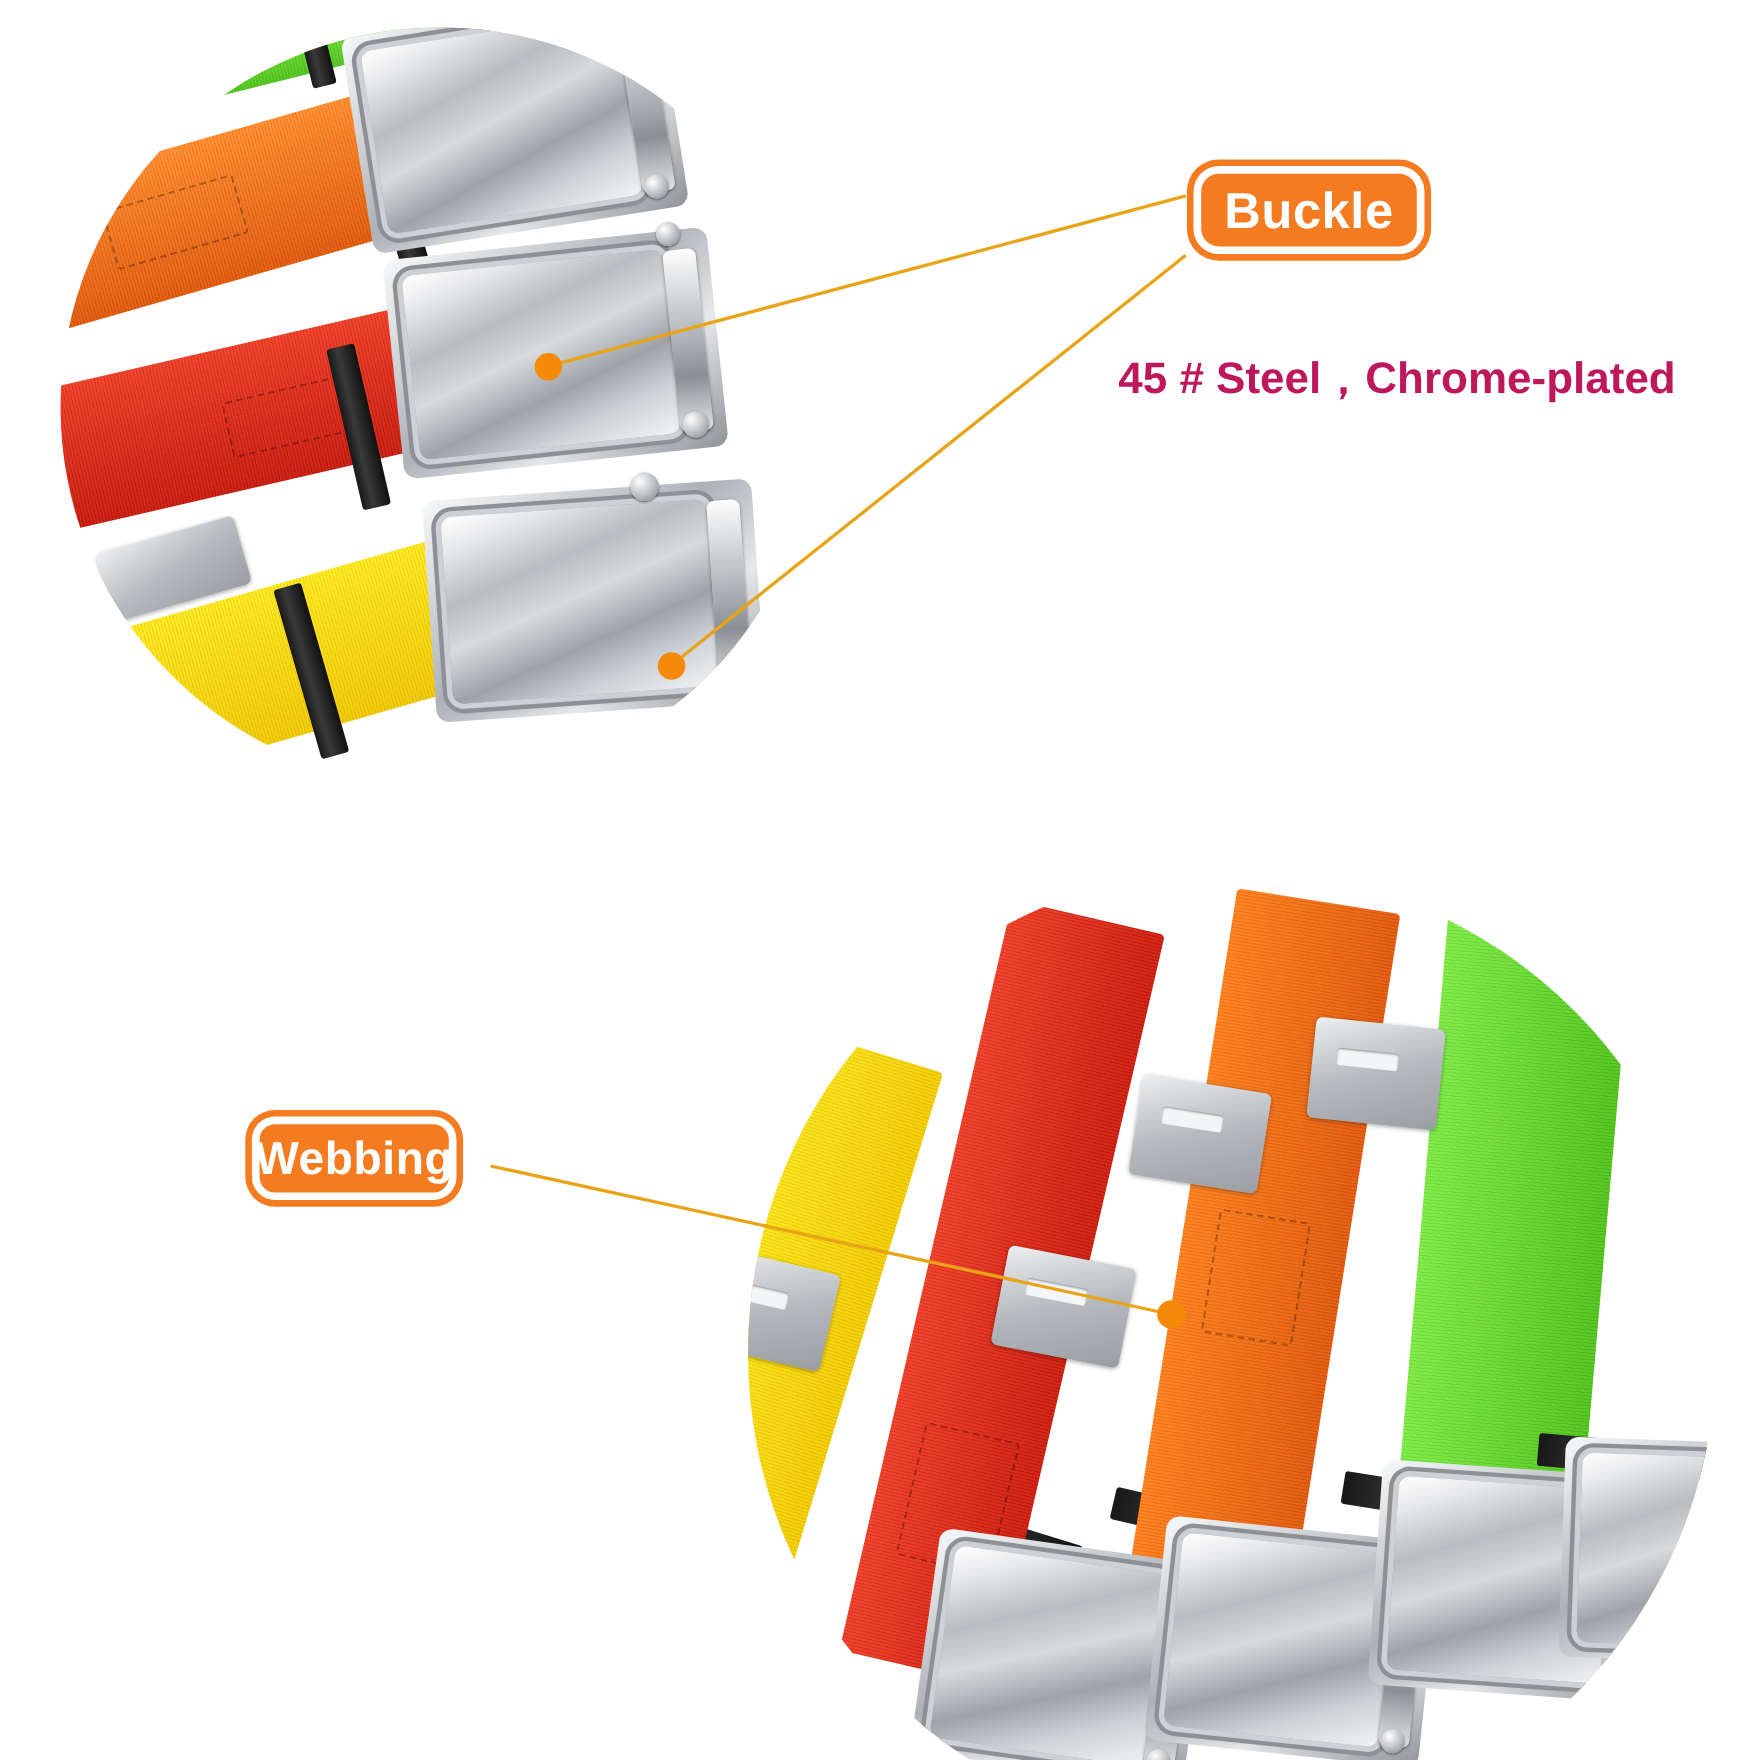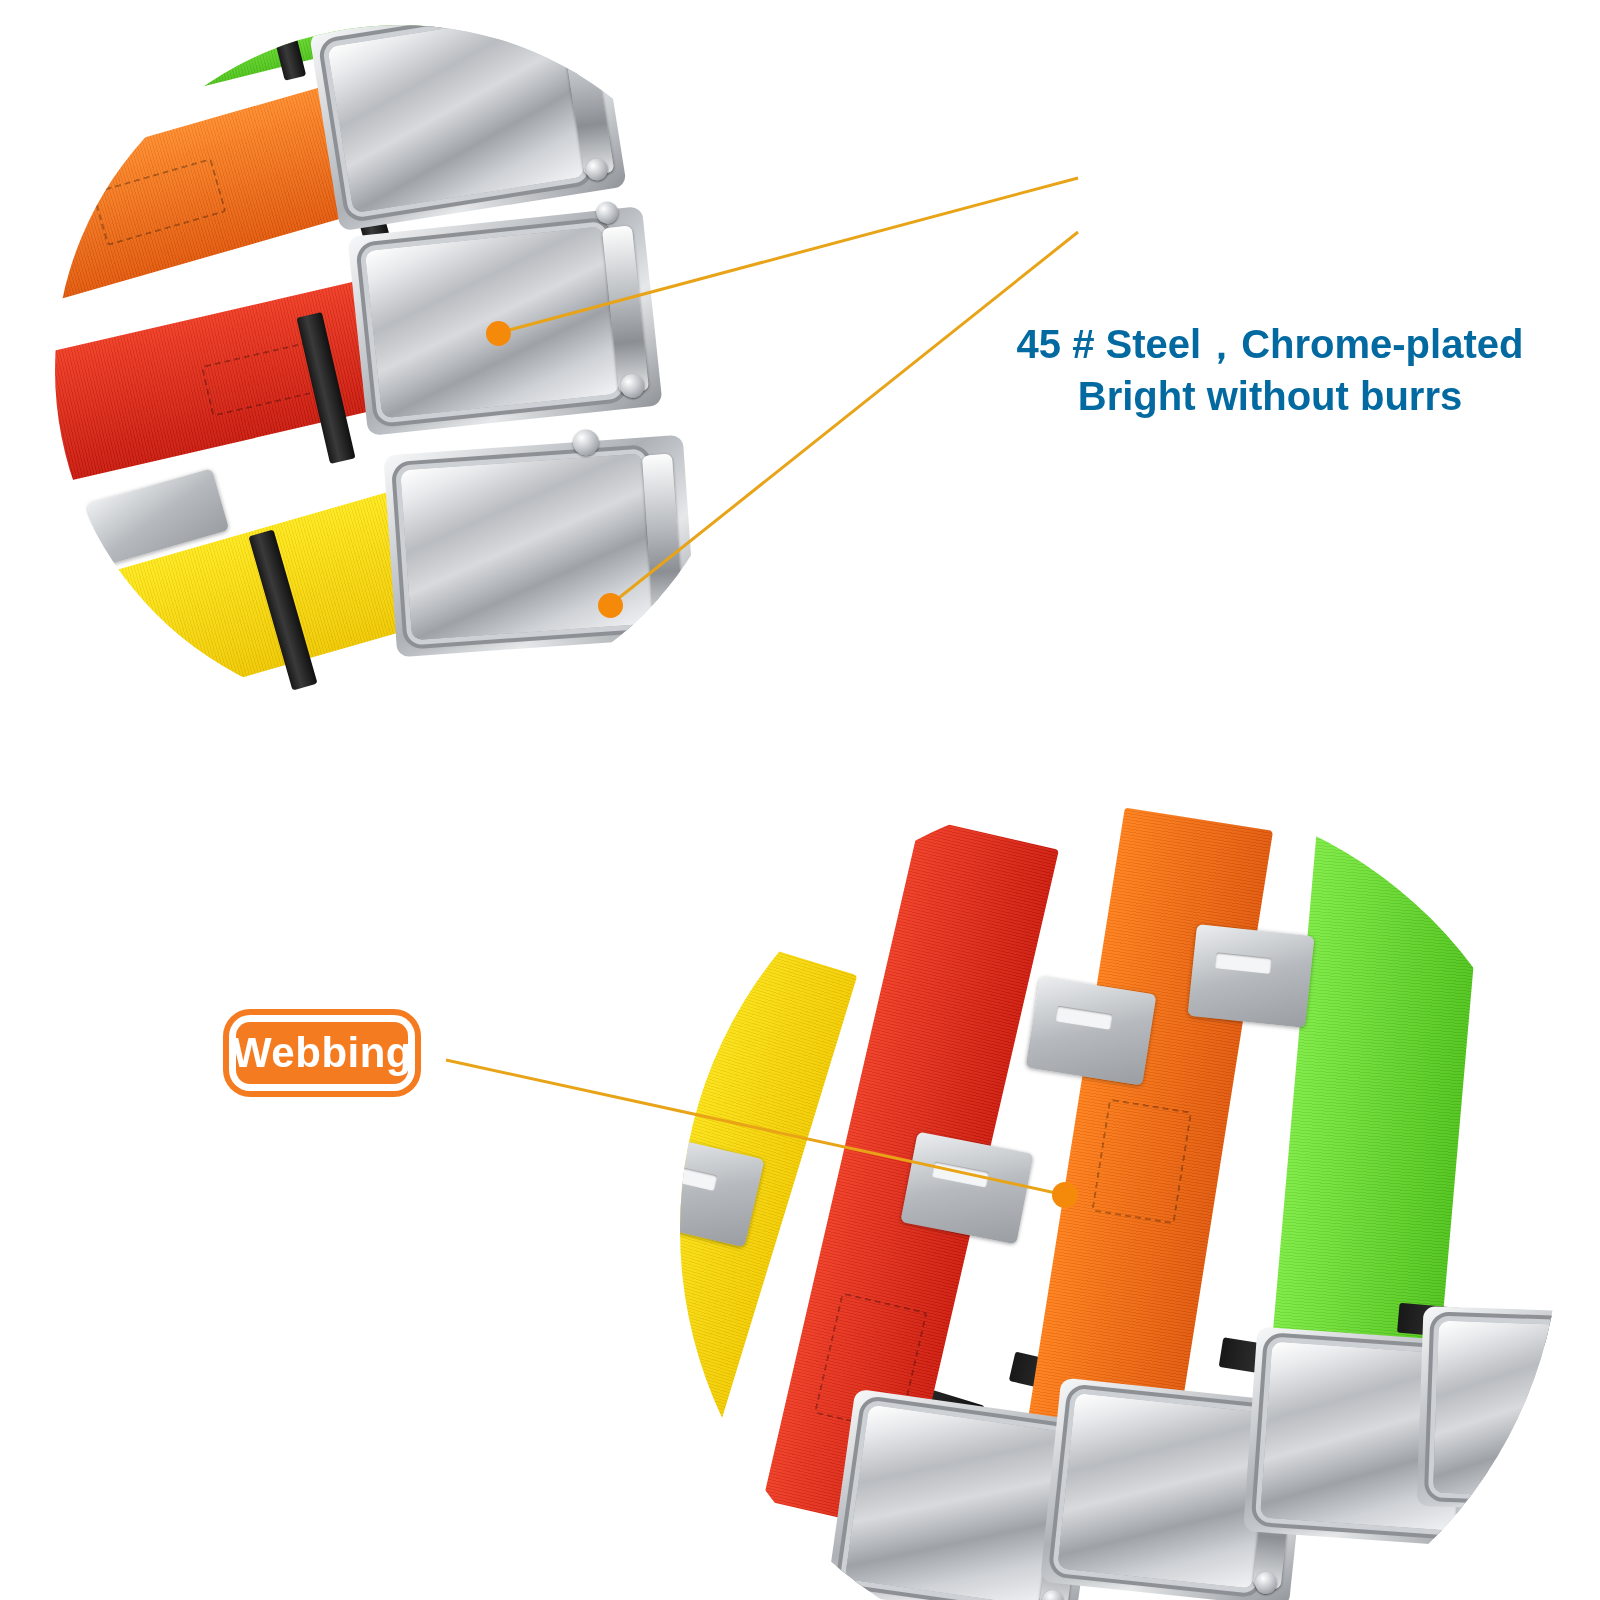--- a/index.html
+++ b/index.html
@@ -63,21 +63,21 @@
   .badge span{
     color:#ffffff;font-weight:bold;letter-spacing:.5px;line-height:1;
     font-family:"Liberation Sans", sans-serif;
   }
 
   
   .calloutsvg{position:absolute;left:0;top:0;width:1600px;height:1600px;pointer-events:none;}
   .dot{position:absolute;border-radius:50%;background:#F5890A;}
 
   
-  .info{position:absolute;color:#0369a1;font-weight:bold;line-height:1.30;
+  .info{position:absolute;color:#be185d;font-weight:bold;line-height:1.30;
         font-family:"Liberation Sans", sans-serif;}
   .info-buckle{left:1000px;top:318px;width:540px;text-align:center;font-size:40px;}
   .info-webbing{left:10px;top:1146px;width:660px;text-align:center;font-size:40px;}
   .info div{white-space:nowrap;}
 </style>
 </head>
 <body>
 
 <div class="stage">
 
@@ -198,24 +198,26 @@
   <svg class="calloutsvg" viewBox="0 0 1600 1600">
     <line x1="498" y1="333" x2="1078" y2="178" stroke="#E8A317" stroke-width="3"></line>
     <line x1="610" y1="605" x2="1078" y2="232" stroke="#E8A317" stroke-width="3"></line>
     <line x1="446" y1="1060" x2="1065" y2="1195" stroke="#E8A317" stroke-width="3"></line>
   </svg>
 
   <div class="dot" style="left:486px;top:321px;width:25px;height:25px;"></div>
   <div class="dot" style="left:598px;top:593px;width:25px;height:25px;"></div>
   <div class="dot" style="left:1052px;top:1182px;width:26px;height:26px;"></div>
 
+  <div class="badge" style="left:1092px;top:158px;width:196px;height:66px;">
+    <span style="font-size:46px;">Buckle</span>
+  </div>
 
   <div class="info info-buckle">
     <div>45 # Steel，Chrome-plated</div>
-    <div>Bright without burrs</div>
   </div>
 
   <div class="badge" style="left:236px;top:1022px;width:172px;height:62px;border-radius:14px;">
     <span style="font-size:42px;">Webbing</span>
   </div>
 
 
 </div>
 
 </body></html>

